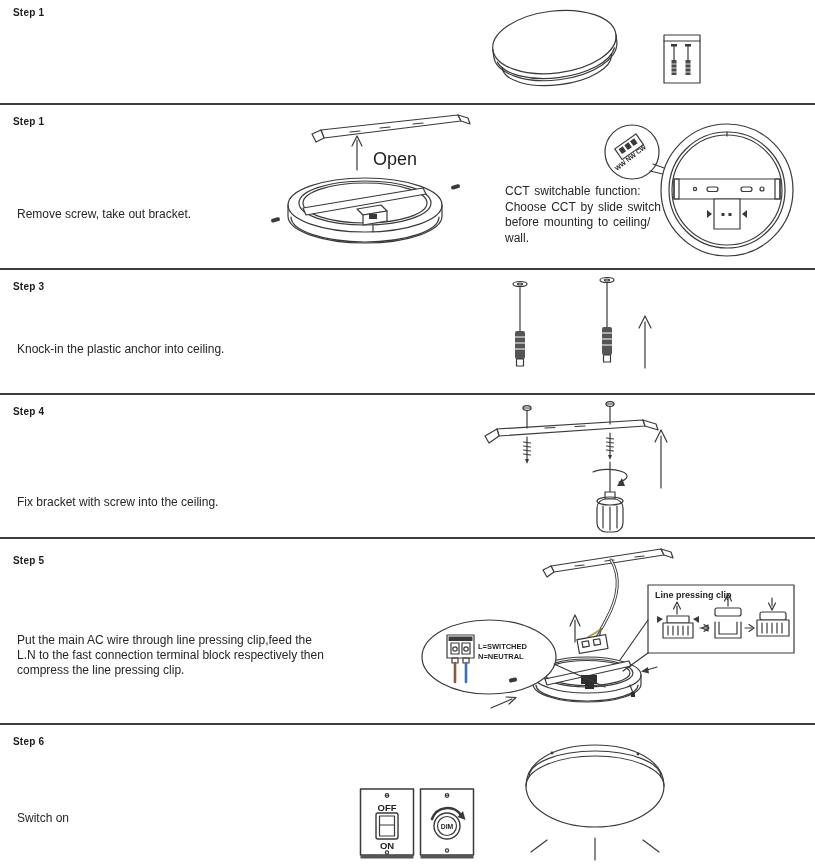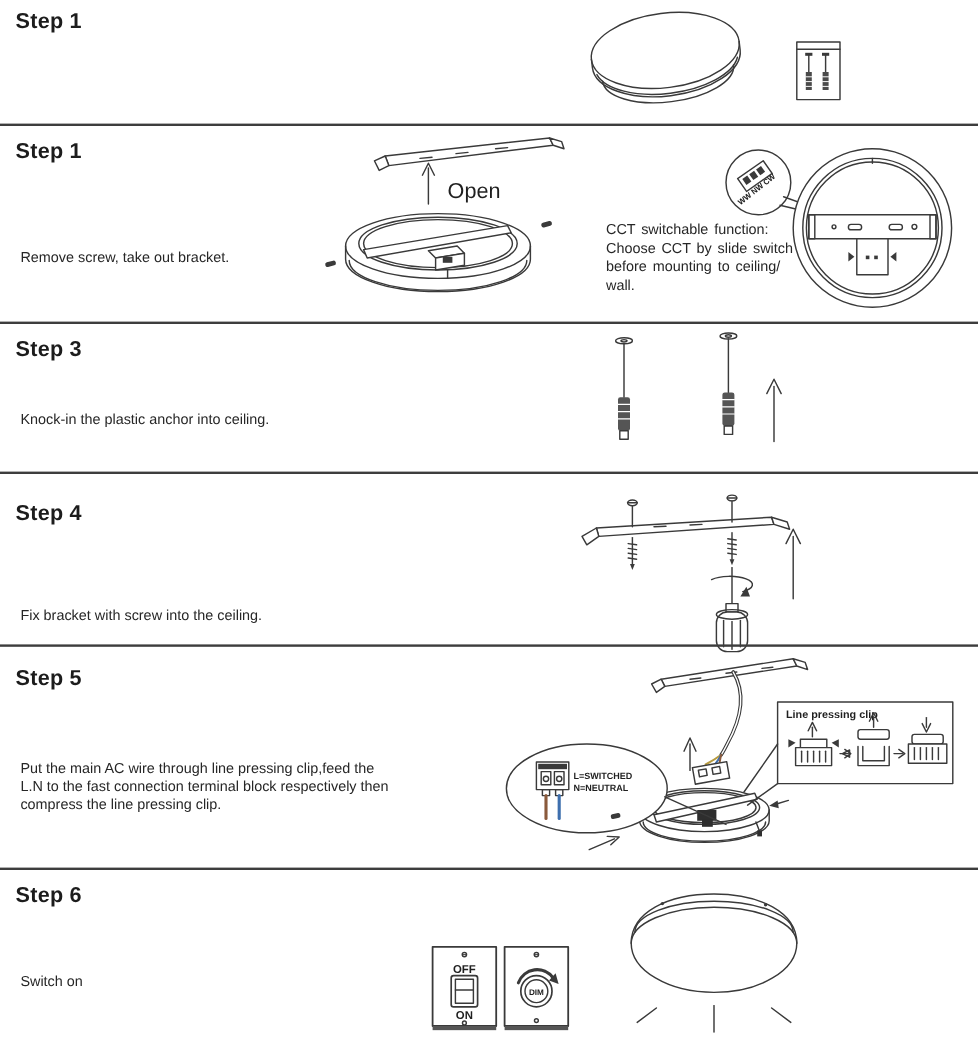--- a/index.html
+++ b/index.html
@@ -8,21 +8,21 @@
     width:815px;height:868px;
     background:#ffffff;
     font-family:"Liberation Sans", sans-serif;
     color:#1f1f1f;
     overflow:hidden;
   }
   .step{position:absolute;left:0;width:815px;}
   .abs{position:absolute;}
   .step-title{
     position:absolute;left:13px;margin:0;
-    font-size:18px;font-weight:700;color:#1c1c1c;
+    font-size:10px;font-weight:700;color:#1c1c1c;
     letter-spacing:.2px;
   }
   .step-desc{
     position:absolute;left:17px;margin:0;
     font-size:12px;color:#262626;line-height:15px;
     white-space:pre-line;
   }
   .cct-note{
     position:absolute;margin:0;
     font-size:12px;color:#262626;line-height:15.5px;
@@ -189,21 +189,21 @@
         <g>
           <line x1="150" y1="92" x2="150" y2="46"></line>
           <polyline points="144,52 150,40 156,52"></polyline>
         </g>
       </g>
     </svg>
   </section>
 
   <div class="divider" style="top:393px;"></div>
 
-  <section class="step" style="top:395px;height:142px;margin-top:11px;">
+  <section class="step" style="top:395px;height:142px;">
     <h2 class="step-title" style="top:11px;">Step 4</h2>
     <p class="step-desc" style="top:100px;">Fix bracket with screw into the ceiling.</p>
 
     <svg class="abs" style="left:475px;top:1px;" width="200" height="140" viewBox="0 0 200 140">
       <g class="ink">
         <g>
           <polygon points="22,33 168,24 170,30 24,40" fill="#fff"></polygon>
           <polygon points="10,40 22,33 24,40 14,47" fill="#fff"></polygon>
           <polygon points="168,24 181,28 183,34 170,30" fill="#fff"></polygon>
           <line x1="70" y1="32" x2="80" y2="31.5"></line>

